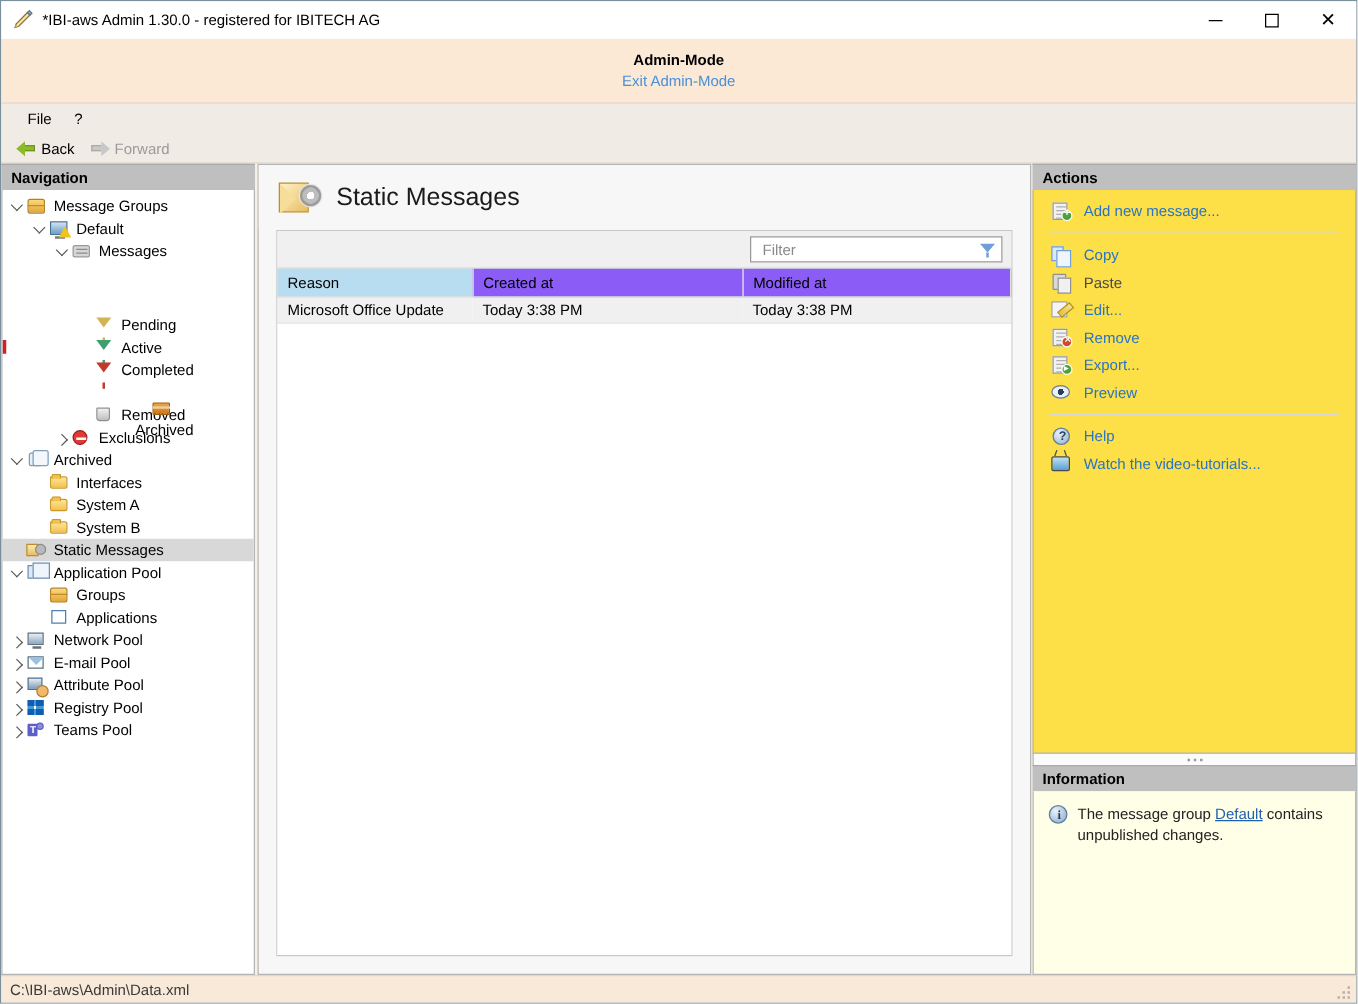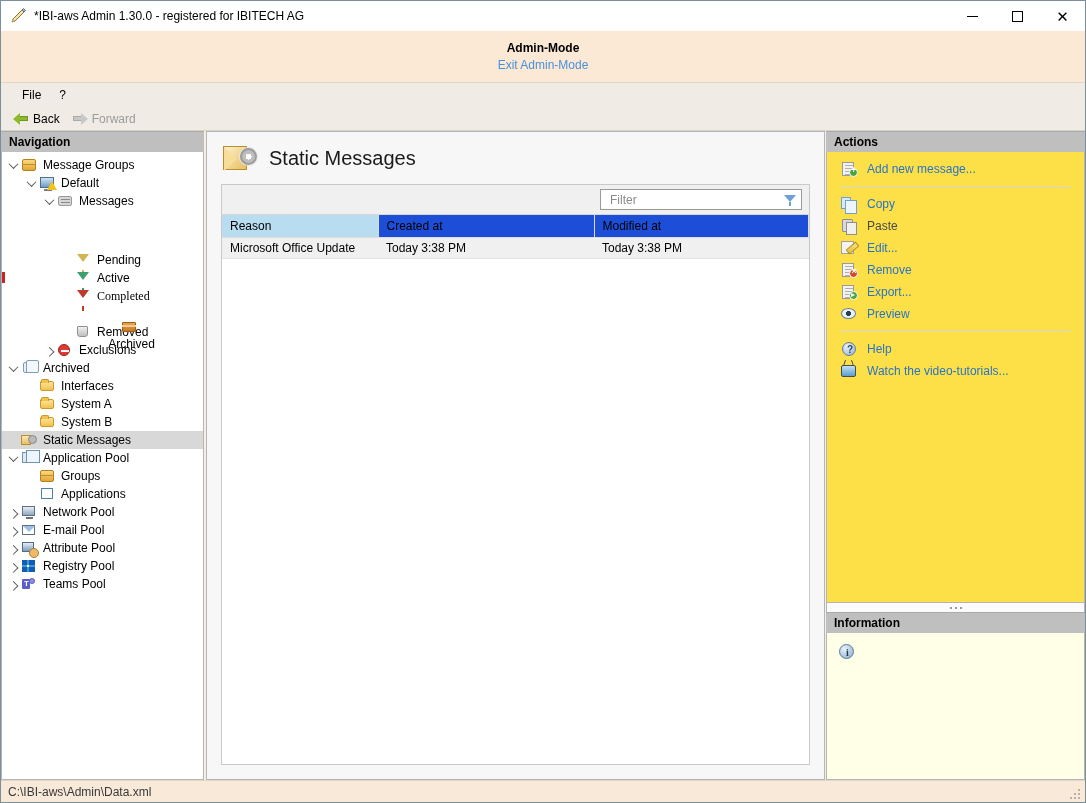--- a/index.html
+++ b/index.html
@@ -274,21 +274,21 @@
   .filter-box input::placeholder { color: #8a8a8a; }
   .funnel-ico { width: 13px; height: 12px; position: relative; flex: 0 0 13px; }
   .funnel-ico:before { content:''; position:absolute; left:0; top:1px; width:0;height:0;
             border-left:6.5px solid transparent;border-right:6.5px solid transparent;border-top:7px solid #6f9fd8; }
   .funnel-ico:after { content:''; position:absolute; left:5px; top:8px; width:2px; height:4px; background:#6f9fd8; }
 
   table.grid { width: 100%; border-collapse: collapse; table-layout: fixed; }
   table.grid th {
     text-align: left; font-weight: normal; font-size: 12px; color: #000;
     padding: 4px 8px; height: 22px;
-    background: #1d4ed8;
+    background: #8b5cf6;
     border-right: 1px solid #dedede;
     border-bottom: 1px solid #dedede;
   }
   table.grid th.sorted { background: #b8dcf0; }
   table.grid td {
     font-size: 12px; color: #000;
     padding: 3px 8px; height: 21px;
     background: #f0f0f0;
     border-bottom: 1px solid #e2e2e2;
   }
@@ -498,21 +498,21 @@
             </span>
             <span class="tlabel">Pending</span>
           </div>
           <div class="tnode" style="padding-left: 58px;">
             <span class="expander"></span>
             <span class="ticon">
               <span class="ic-funnel fn-active"></span>
             </span>
             <span class="tlabel">Active</span>
           </div>
-          <div class="tnode" style="padding-left: 58px; font-family: Liberation Serif, serif;">
+          <div class="tnode" style="padding-left: 58px;">
             <span class="expander"></span>
             <span class="ticon">
               <span class="ic-funnel fn-completed"></span>
             </span>
             <span class="tlabel">Completed</span>
           </div>
           <div class="tnode" style="padding-left: 58px; flex-direction: column;">
             <span class="expander"></span>
             <span class="ticon">
               <span class="ic-archive"></span>
@@ -754,20 +754,21 @@
         <span class="dots">
             <i></i>
             <i></i>
             <i></i>
           </span>
       </div>
       <div class="info-box">
         <div class="panel-header">Information</div>
         <div class="info-body">
           <span class="info-ico"></span>
+          <div class="info-text"><span>The message group </span><a>Default</a><span> contains unpublished changes.</span></div>
         </div>
       </div>
     </div>
   </div>
 
   <div class="statusbar">
     <span class="st-text">C:\IBI-aws\Admin\Data.xml</span>
     <span class="grip">
       <i style="right:0;bottom:0"></i>
         <i style="right:4px;bottom:0"></i>

